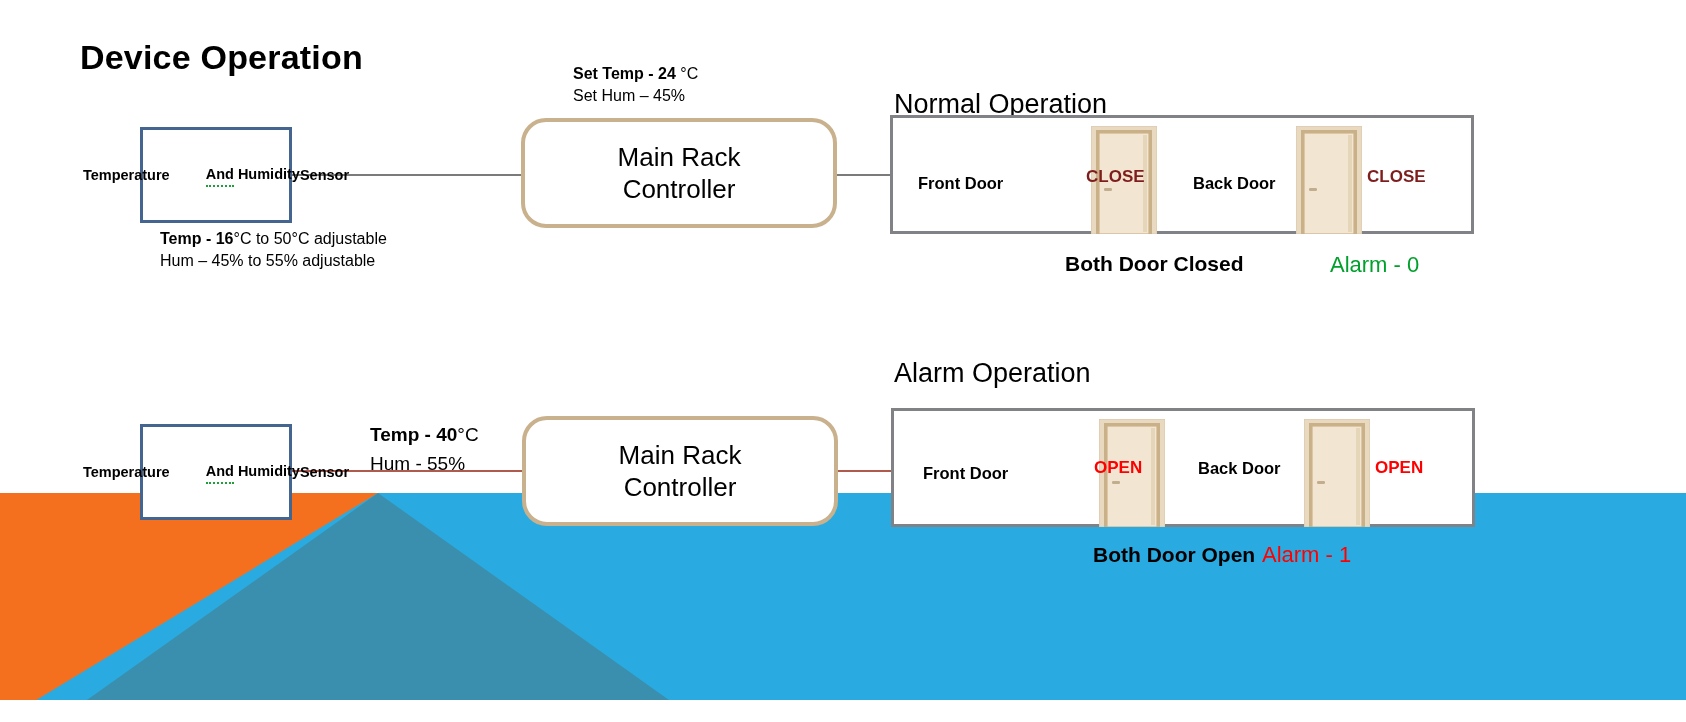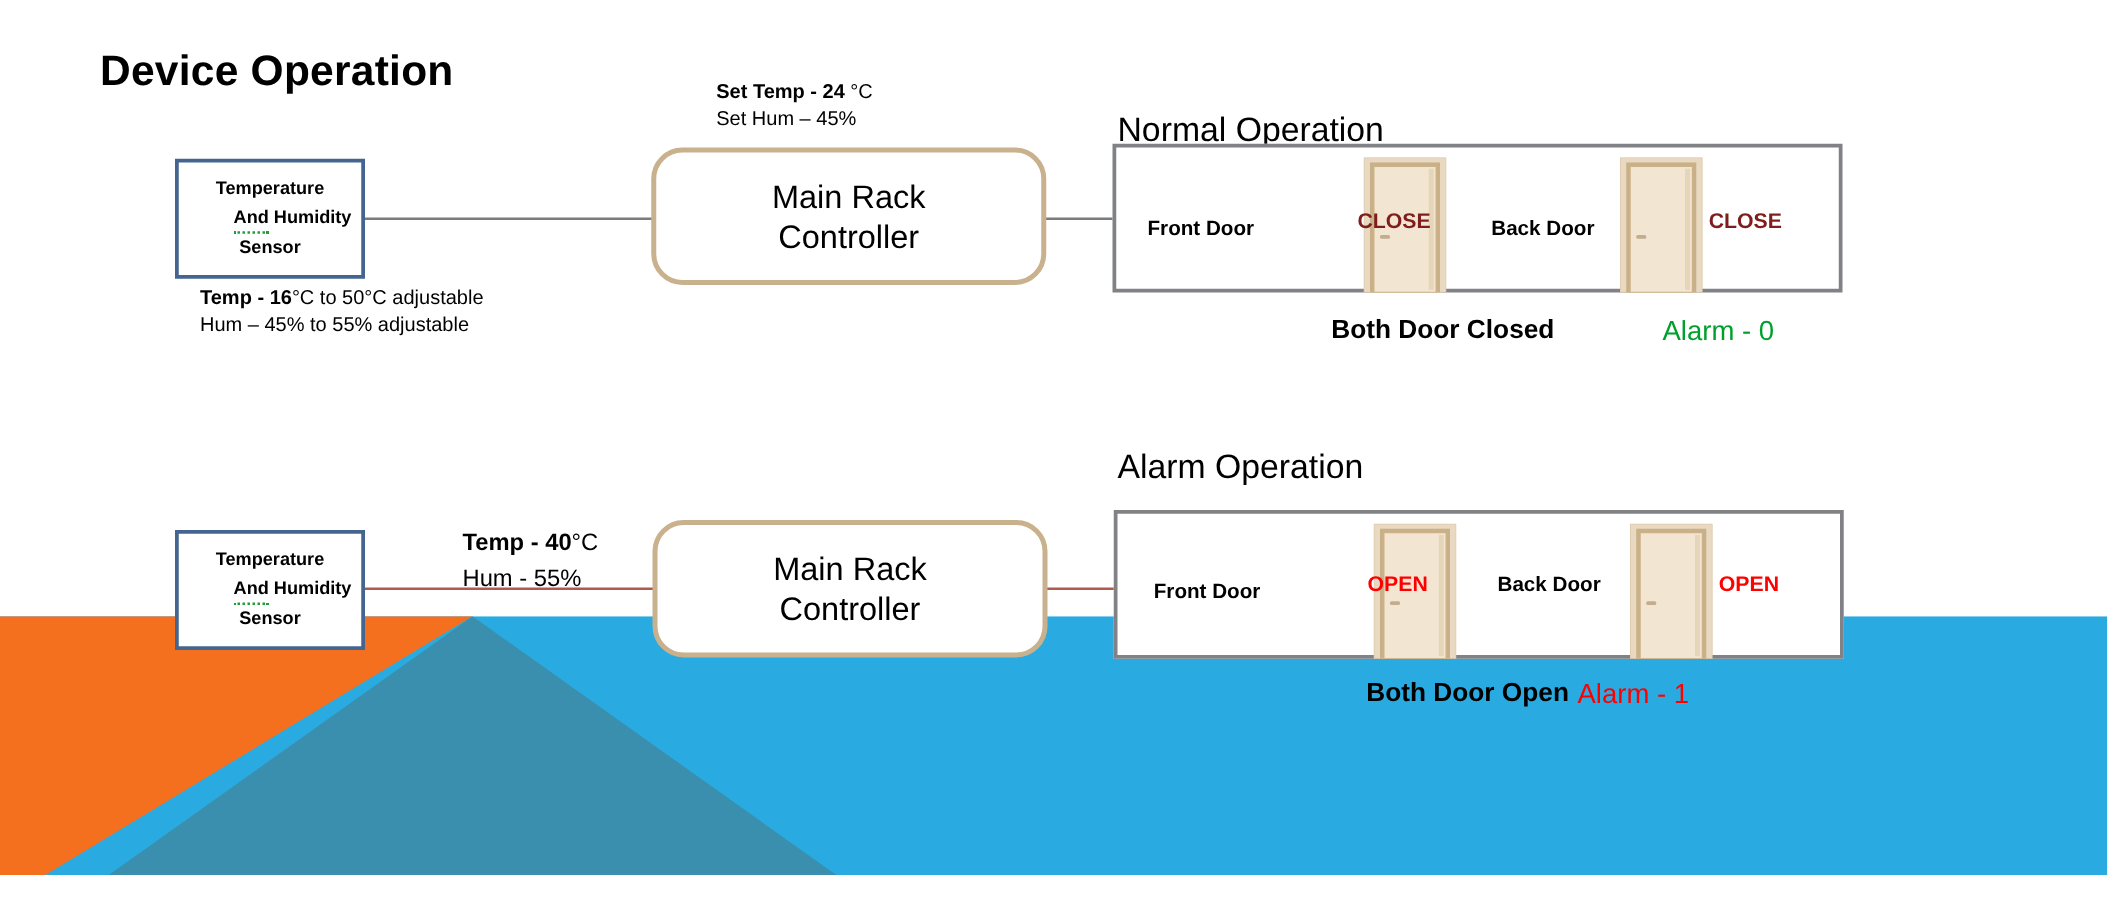--- a/index.html
+++ b/index.html
@@ -49,21 +49,21 @@
 
   
   .sensor-box {
     position: absolute;
     width: 152px;
     height: 96px;
     background: #ffffff;
     border: 3px solid #44658f;
     box-sizing: border-box;
     display: flex;
-    flex-direction: column;
+    flex-direction: row;
     align-items: center;
     justify-content: center;
     z-index: 5;
   }
   .sensor-line {
     font-size: 14.5px;
     font-weight: bold;
     color: #000000;
     line-height: 1.55;
     white-space: nowrap;

